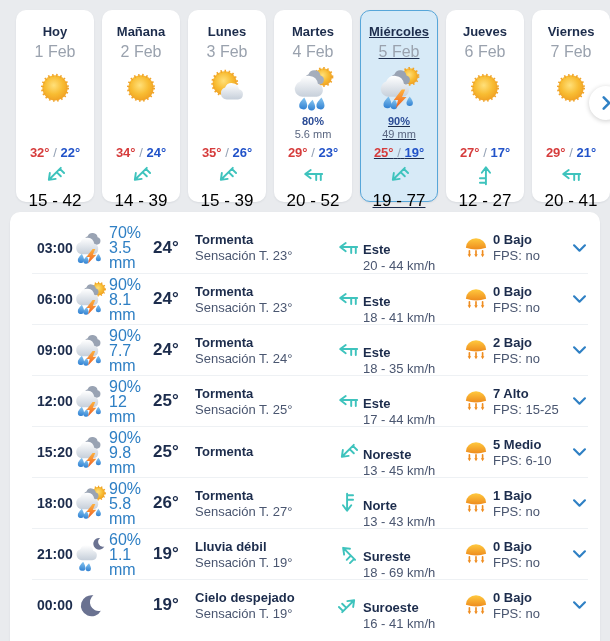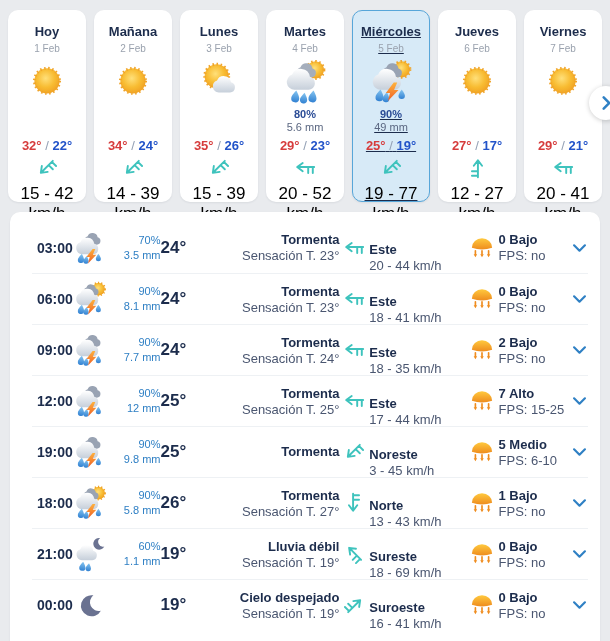--- a/index.html
+++ b/index.html
@@ -1,46 +1,46 @@
 <!DOCTYPE html>
 <html><head>
 <meta charset="utf-8">
 <style>
   html,body{margin:0;padding:0;}
   .app{position:relative;width:610px;height:641px;background:#e9ebee;overflow:hidden;
        font-family:"Liberation Sans",sans-serif;color:#1c2c4c;}
   
-  .days{position:absolute;top:10px;left:8px;display:flex;gap:8px;}
+  .days{position:absolute;top:10px;left:16px;display:flex;gap:8px;}
   .dcard{width:78px;height:192px;background:#fff;border-radius:10px;box-sizing:border-box;
          box-shadow:0 1px 2px rgba(30,40,60,.08);text-align:center;padding-top:14px;}
   .dcard.sel{background:#d7eaf7;border:1.5px solid #57a6d9;padding-top:12.5px;text-decoration:underline;}
   .d-name{font-size:13px;font-weight:bold;}
-  .d-date{font-size:10px;color:#9aa2ae;margin-top:4px;}
+  .d-date{font-size:16px;color:#9aa2ae;margin-top:4px;}
   .d-ico{height:52px;margin-top:2px;display:flex;align-items:center;justify-content:center;}
   .d-pre{height:27px;line-height:13px;}
   .d-pp{font-size:11px;font-weight:bold;color:#2b4c96;}
   .d-pm{font-size:11px;color:#5a6680;}
   .d-tmp{font-size:13px;font-weight:bold;margin-top:3px;}
   .tmax{color:#d63c3c;} .tsep{color:#93a0b4;font-weight:normal;} .tmin{color:#2253c9;}
   .d-arr{height:24px;margin-top:3px;display:flex;align-items:center;justify-content:center;}
   .d-kmh{font-size:17px;color:#000000;margin-top:4px;}
   
   .nav{position:absolute;left:589px;top:86px;width:34px;height:34px;border-radius:50%;border:none;
        background:#fff;box-shadow:0 1px 5px rgba(0,0,0,.20);display:flex;align-items:center;justify-content:center;cursor:pointer;padding:0;}
   .nav svg{width:9px;height:14px;stroke:#2f80c4;stroke-width:2.2;fill:none;stroke-linecap:round;stroke-linejoin:round;}
   
   .hours{position:absolute;top:212px;left:10px;width:590px;height:448px;background:#fff;border-radius:10px;
          box-sizing:border-box;box-shadow:0 1px 2px rgba(30,40,60,.08);padding:10px 12px 0 22px;overflow:hidden;}
   .hrow{height:51px;box-sizing:border-box;display:flex;align-items:center;padding-left:5px;}
   .hrow + .hrow{border-top:1px solid #eef1f4;}
   .c-time{width:34px;font-size:14px;font-weight:bold;}
   .c-ico{width:38px;display:flex;justify-content:center;}
-  .c-pre{width:44px;margin-left:8px;font-size:11px;color:#2e7fc4;line-height:15px;text-align:right;}
+  .c-pre{width:44px;font-size:16px;color:#2e7fc4;line-height:15px;}
   .c-tmp{width:42px;font-size:17px;font-weight:bold;}
-  .c-desc{width:138px;text-align:right;}
+  .c-desc{width:138px;}
   .l1{font-size:13px;font-weight:bold;line-height:16px;}
   .l2{font-size:13px;color:#4a5670;line-height:15px;}
   .c-warr{width:30px;display:flex;justify-content:center;}
   .c-wind{width:100px;margin-top:20px;}
   .c-uvi{width:26px;display:flex;justify-content:center;}
   .c-uv{width:72px;margin-left:4px;}
   .chevbtn{margin-left:auto;width:18px;height:18px;display:flex;align-items:center;justify-content:center;cursor:pointer;}
   .chevbtn svg{width:13px;height:8px;stroke:#2f80c4;stroke-width:2;fill:none;stroke-linecap:round;stroke-linejoin:round;}
   
   .wxi{width:36px;height:36px;} .wxd{width:46px;height:46px;}
@@ -456,21 +456,21 @@
           <div class="l2">FPS: 15-25</div>
         </div>
       <span class="chevbtn">
           <svg viewBox="0 0 12 7">
             <path d="M1 1 L6 6 L11 1"></path>
           </svg>
         </span>
     </div>
 
     <div class="hrow">
-      <div class="c-time">19:00</div>
+      <div class="c-time">15:20</div>
       <div class="c-ico">
           <svg class="wxi" viewBox="0 0 40 40">
             <use href="#p-cloud" transform="translate(12.5,2.5) scale(0.66)" fill="#99a3b3"></use>
             <use href="#p-cloud" transform="translate(2.5,7.5) scale(0.92)" fill="url(#g-cloud)"></use>
             <use href="#p-drop" transform="translate(7.5,26) rotate(8)"></use>
             <use href="#p-drop" transform="translate(13.5,28.5) scale(0.85) rotate(8)"></use>
             <use href="#p-drop" transform="translate(26.5,26.5) scale(0.8)"></use>
             <use href="#p-bolt" transform="translate(16,21) scale(1.15)"></use>
           </svg>
         </div>
@@ -482,21 +482,21 @@
       <div class="c-desc">
           <div class="l1">Tormenta</div>
         </div>
       <div class="c-warr">
           <svg class="barb dir-noreste" viewBox="0 0 24 24">
             <use href="#p-barb"></use>
           </svg>
         </div>
       <div class="c-wind">
           <div class="l1">Noreste</div>
-          <div class="l2">3 - 45 km/h</div>
+          <div class="l2">13 - 45 km/h</div>
         </div>
       <div class="c-uvi">
           <svg class="uvi" viewBox="0 0 20 18">
             <use href="#p-uv"></use>
           </svg>
         </div>
       <div class="c-uv">
           <div class="l1">5 Medio</div>
           <div class="l2">FPS: 6-10</div>
         </div>

